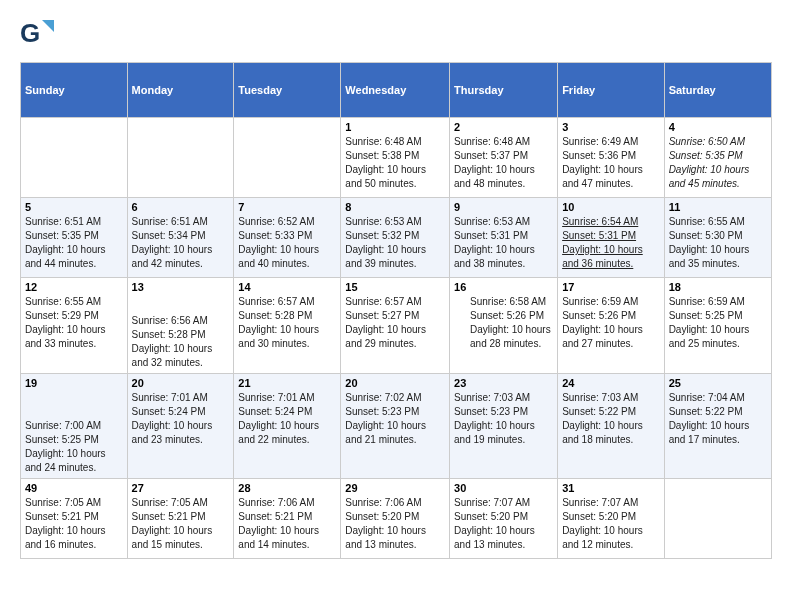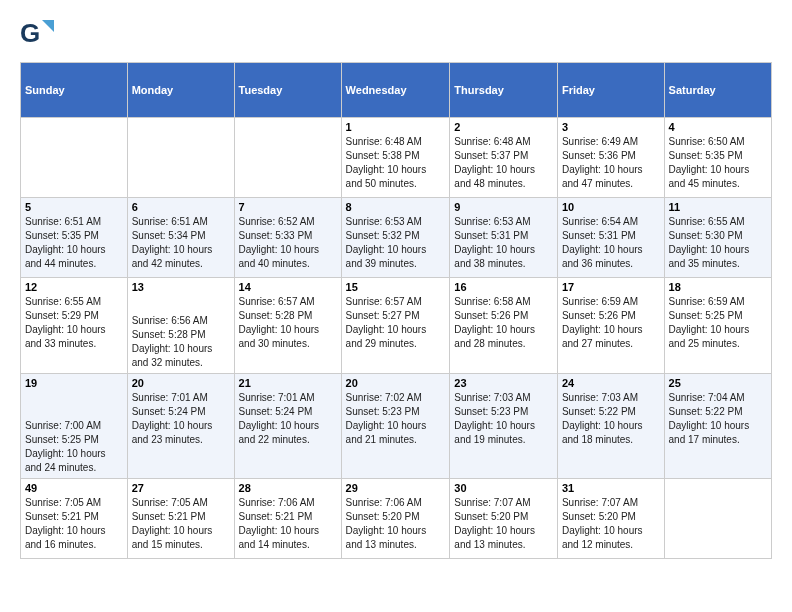--- a/index.html
+++ b/index.html
@@ -143,21 +143,21 @@
         </td>
         <td>
           <span class="day-num">3</span>
           <div class="day-info" style="white-space: pre-line;">Sunrise: 6:49 AM
 Sunset: 5:36 PM
 Daylight: 10 hours
 and 47 minutes.</div>
         </td>
         <td>
           <span class="day-num">4</span>
-          <div class="day-info" style="white-space: pre-line;">Sunrise: 6:50 AM
+          <div class="day-info" style="white-space: pre-line; font-style: italic;">Sunrise: 6:50 AM
 Sunset: 5:35 PM
 Daylight: 10 hours
 and 45 minutes.</div>
         </td>
       </tr>
       <tr>
         <td>
           <span class="day-num">5</span>
           <div class="day-info" style="white-space: pre-line;">Sunrise: 6:51 AM
 Sunset: 5:35 PM
@@ -187,21 +187,21 @@
         </td>
         <td>
           <span class="day-num">9</span>
           <div class="day-info" style="white-space: pre-line;">Sunrise: 6:53 AM
 Sunset: 5:31 PM
 Daylight: 10 hours
 and 38 minutes.</div>
         </td>
         <td>
           <span class="day-num">10</span>
-          <div class="day-info" style="white-space: pre-line;">Sunrise: 6:54 AM
+          <div class="day-info" style="white-space: pre-line; text-decoration: underline;">Sunrise: 6:54 AM
 Sunset: 5:31 PM
 Daylight: 10 hours
 and 36 minutes.</div>
         </td>
         <td>
           <span class="day-num">11</span>
           <div class="day-info" style="white-space: pre-line;">Sunrise: 6:55 AM
 Sunset: 5:30 PM
 Daylight: 10 hours
 and 35 minutes.</div>
@@ -231,21 +231,21 @@
         </td>
         <td>
           <span class="day-num">15</span>
           <div class="day-info" style="white-space: pre-line;">Sunrise: 6:57 AM
 Sunset: 5:27 PM
 Daylight: 10 hours
 and 29 minutes.</div>
         </td>
         <td>
           <span class="day-num">16</span>
-          <div class="day-info" style="white-space: pre-line;">Sunrise: 6:58 AM
+          <div class="day-info" style="white-space: pre-line; margin-left: 16px;">Sunrise: 6:58 AM
 Sunset: 5:26 PM
 Daylight: 10 hours
 and 28 minutes.</div>
         </td>
         <td>
           <span class="day-num">17</span>
           <div class="day-info" style="white-space: pre-line;">Sunrise: 6:59 AM
 Sunset: 5:26 PM
 Daylight: 10 hours
 and 27 minutes.</div>

